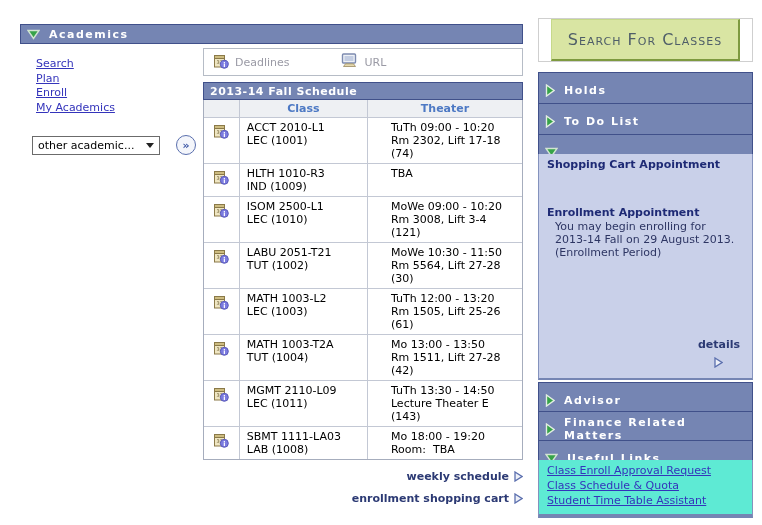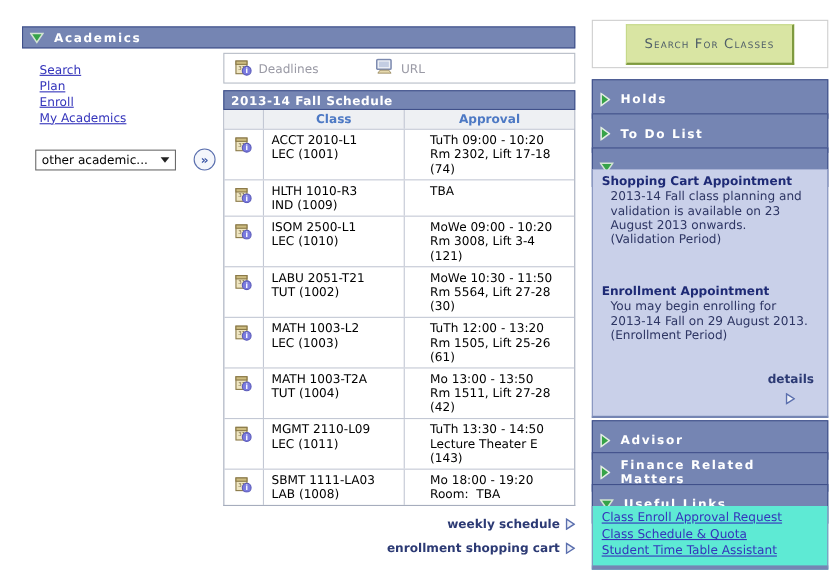--- a/index.html
+++ b/index.html
@@ -100,21 +100,21 @@
     border:1px solid #cfcfcf; background:#ffffff;
     display:flex; align-items:center; justify-content:center;
   }
   .search-btn {
     background:#d9e5a3;
     border:1px solid #c6d98a;
     border-right:2px solid #7e9a3f;
     border-bottom:2px solid #7e9a3f;
     color:#4f5e68;
     font-variant:small-caps;
-    font-size:12px;
+    font-size:16px;
     letter-spacing:1px;
     padding:10px 16px;
     cursor:pointer;
     font-family:"DejaVu Sans","Liberation Sans",sans-serif;
   }
 
   .panel-content {
     border-left:1px solid #8492bd; border-right:1px solid #8492bd;
     border-bottom:2px solid #7585b3;
     background:#c9d0e9;
@@ -191,21 +191,21 @@
     </span>
     <span class="legend-label">URL</span>
   </div>
 
   <div class="sched-title">2013-14 Fall Schedule</div>
 
   <div class="grid">
     <div class="grid-header">
       <div class="cell icon-cell"></div>
       <div class="cell class-cell" style="text-align:center;">Class</div>
-      <div class="cell sched-cell" style="text-align:center;">Approval</div>
+      <div class="cell sched-cell" style="text-align:center;">Theater</div>
     </div>
 
     <div class="trow">
       <div class="cell icon-cell">
           <svg width="16" height="16" viewBox="0 0 16 16">
             <rect x="1.5" y="2.5" width="10" height="11.5" fill="#efe6c2" stroke="#8a7948"></rect>
             <rect x="1.5" y="2.5" width="10" height="3" fill="#cdbc80" stroke="#8a7948"></rect>
             <text x="3.5" y="10.5" font-size="5" fill="#6a5c34">31</text>
             <circle cx="11.3" cy="11.3" r="4" fill="#7b7be0" stroke="#5a5ab8"></circle>
             <text x="10.2" y="13.7" font-size="6.5" fill="#ffffff" font-weight="bold">i</text>
@@ -369,24 +369,20 @@
   <div class="rp-abs psbar" style="top:116px;">
     <span class="tri">
       <svg width="13" height="11" viewBox="0 0 13 11">
           <polygon points="1,1.5 12,1.5 6.5,9.5" fill="#36a348" stroke="#d2e4d2" stroke-width="1.4"></polygon>
         </svg>
     </span>
   </div>
 
   <div class="rp-abs panel-content" style="top:136px; height:226px;">
     <div class="heading">Shopping Cart Appointment</div>
-    <div class="body-text pre">2013-14 Fall class planning and
-validation is available on 23
-August 2013 onwards.
-(Validation Period)</div>
     <div style="height:34px;"></div>
     <div class="heading">Enrollment Appointment</div>
     <div class="body-text pre">You may begin enrolling for
 2013-14 Fall on 29 August 2013.
 (Enrollment Period)</div>
     <a class="details-link">
       <span>details</span>
       <svg width="9" height="11" viewBox="0 0 9 11">
           <polygon points="1,1 8,5.5 1,10" fill="#eef1f8" stroke="#5b6fae" stroke-width="1.3"></polygon>
         </svg>

